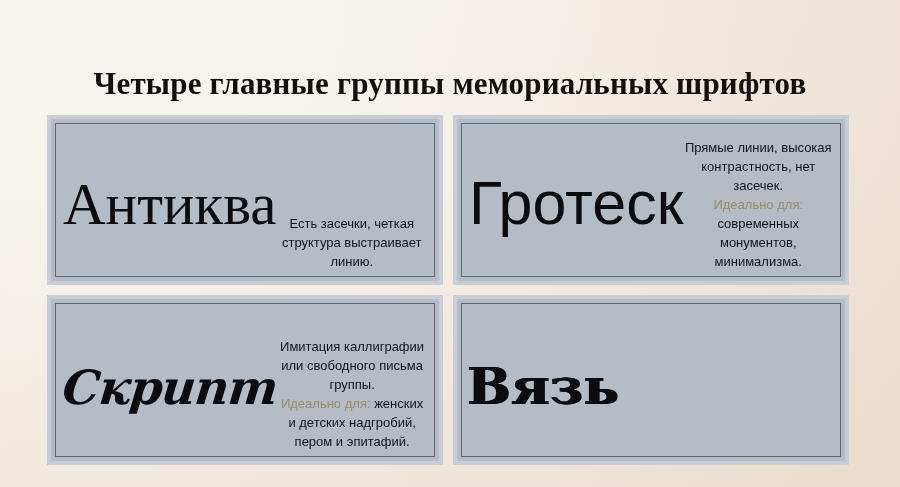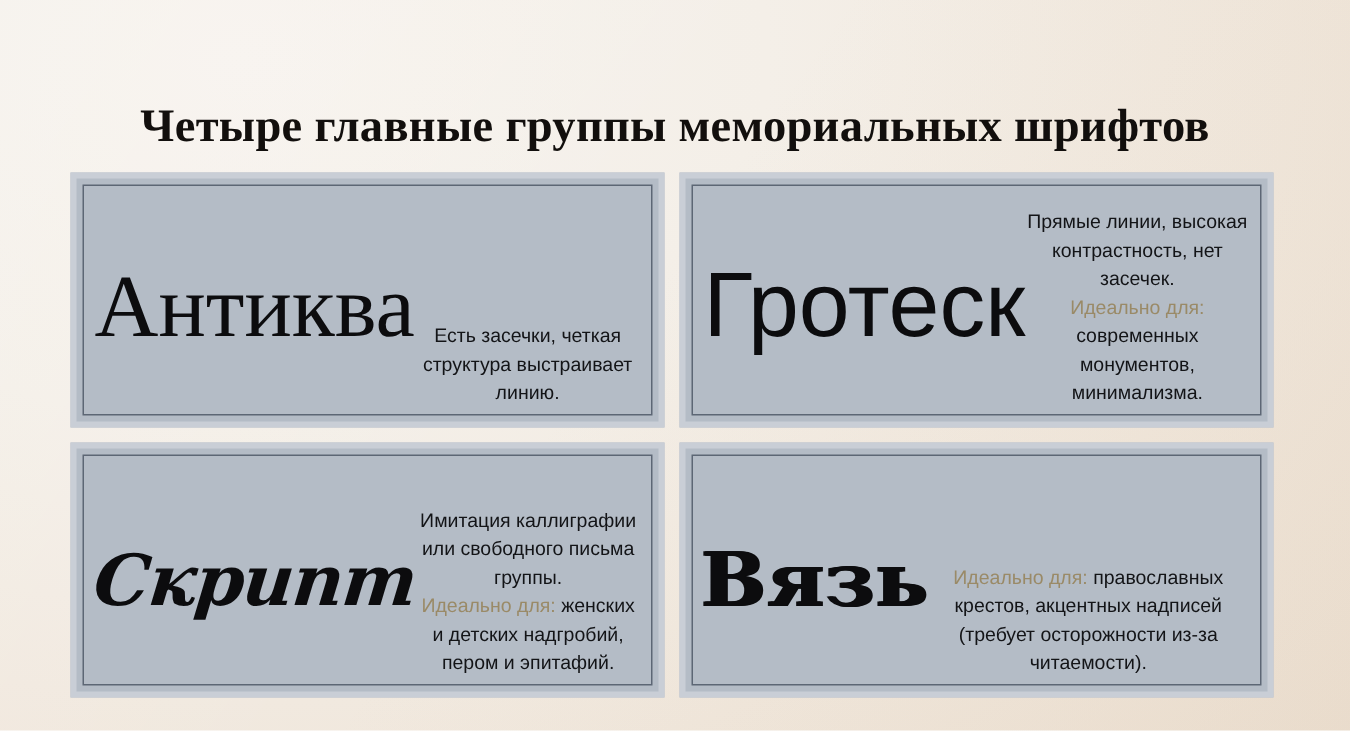--- a/index.html
+++ b/index.html
@@ -196,19 +196,18 @@
           <span class="desc-line-1">Имитация каллиграфии или свободного письма группы.</span>
           <span class="desc-line-2"><span class="ideal-label">Идеально для:</span><span class="ideal-body"> женских и детских надгробий, пером и эпитафий.</span></span>
         </div>
       </div>
     </div>
 
     <div class="card">
       <div class="card-inner">
         <div class="card-sample sample-vyaz">Вязь</div>
         <div class="card-desc">
-          <span class="desc-line-2"><span class="ideal-label">Идеально для:</span><span class="ideal-body"> православных крестов, акцентных надписей (требует осторожности из-за читаемости).</span></span>
         </div>
       </div>
     </div>
 
   </div>
 </div>
 
 </body></html>

